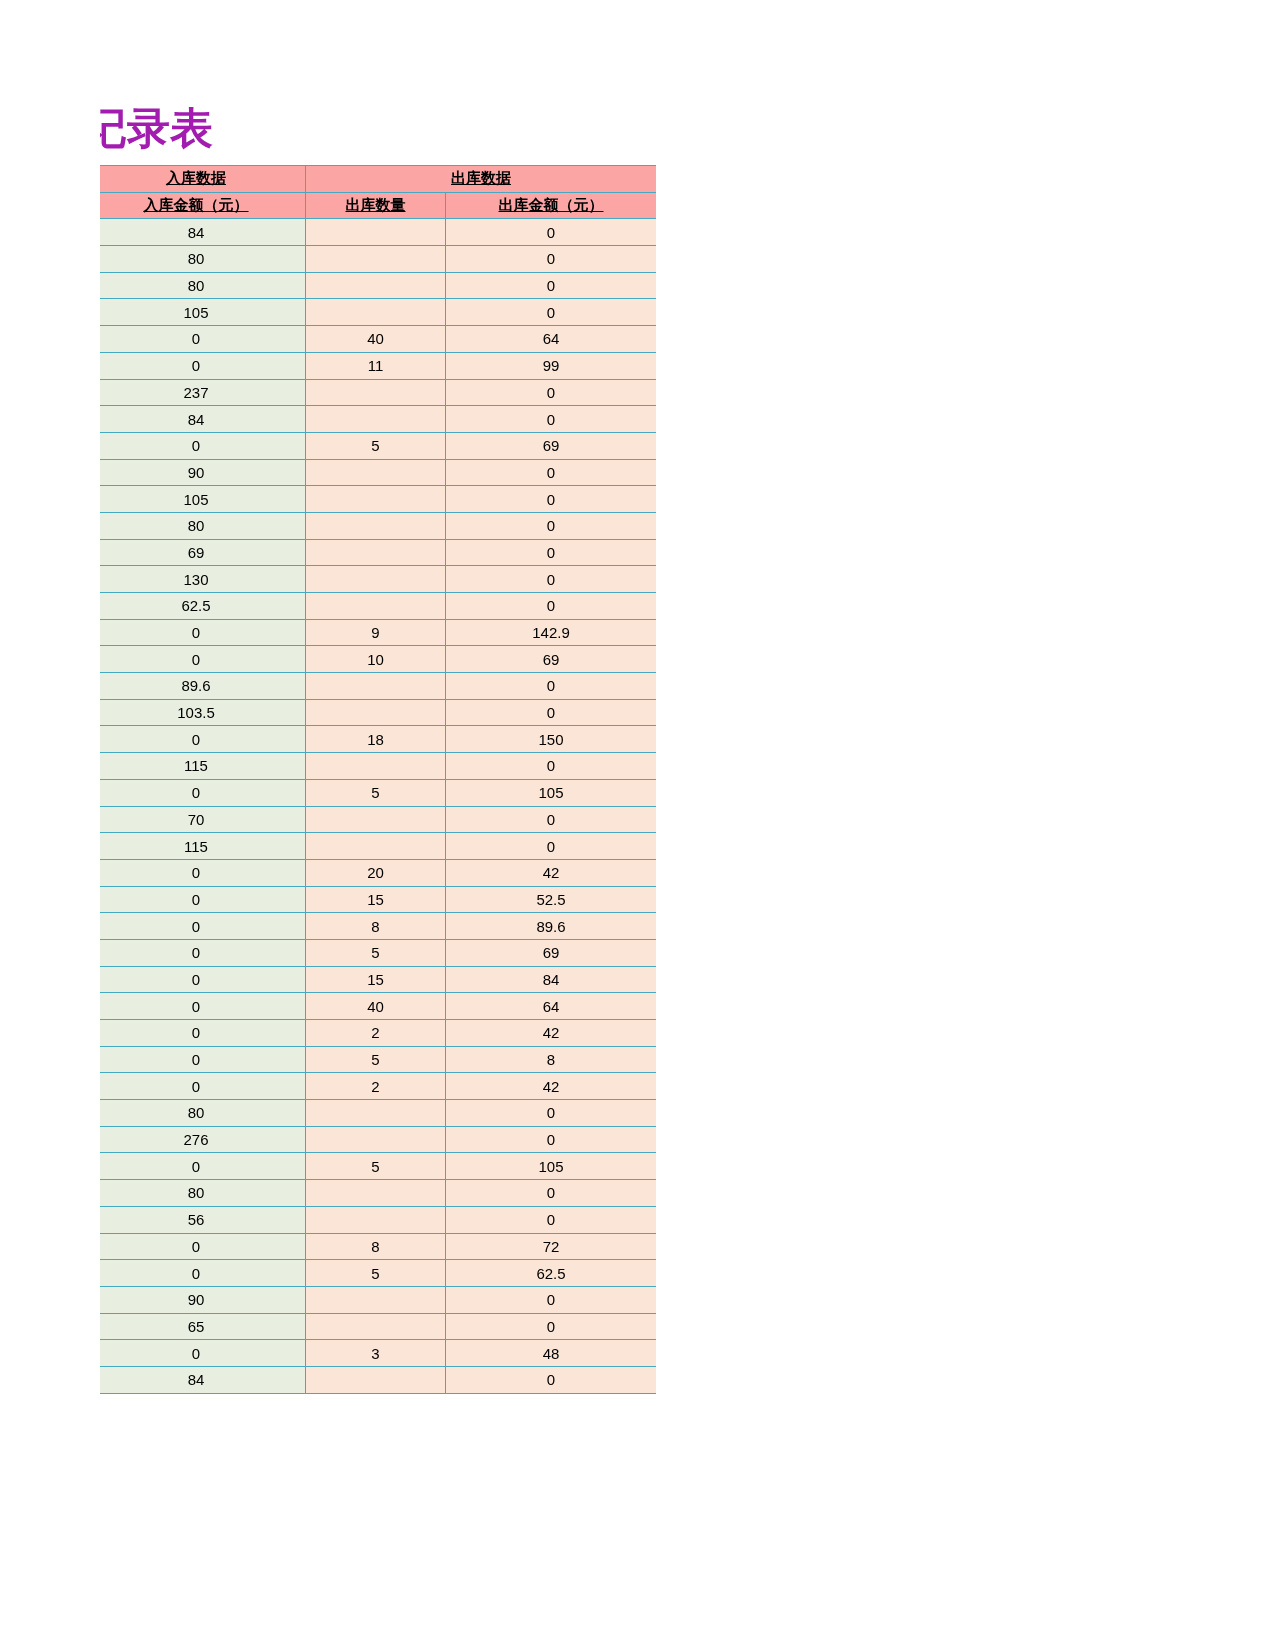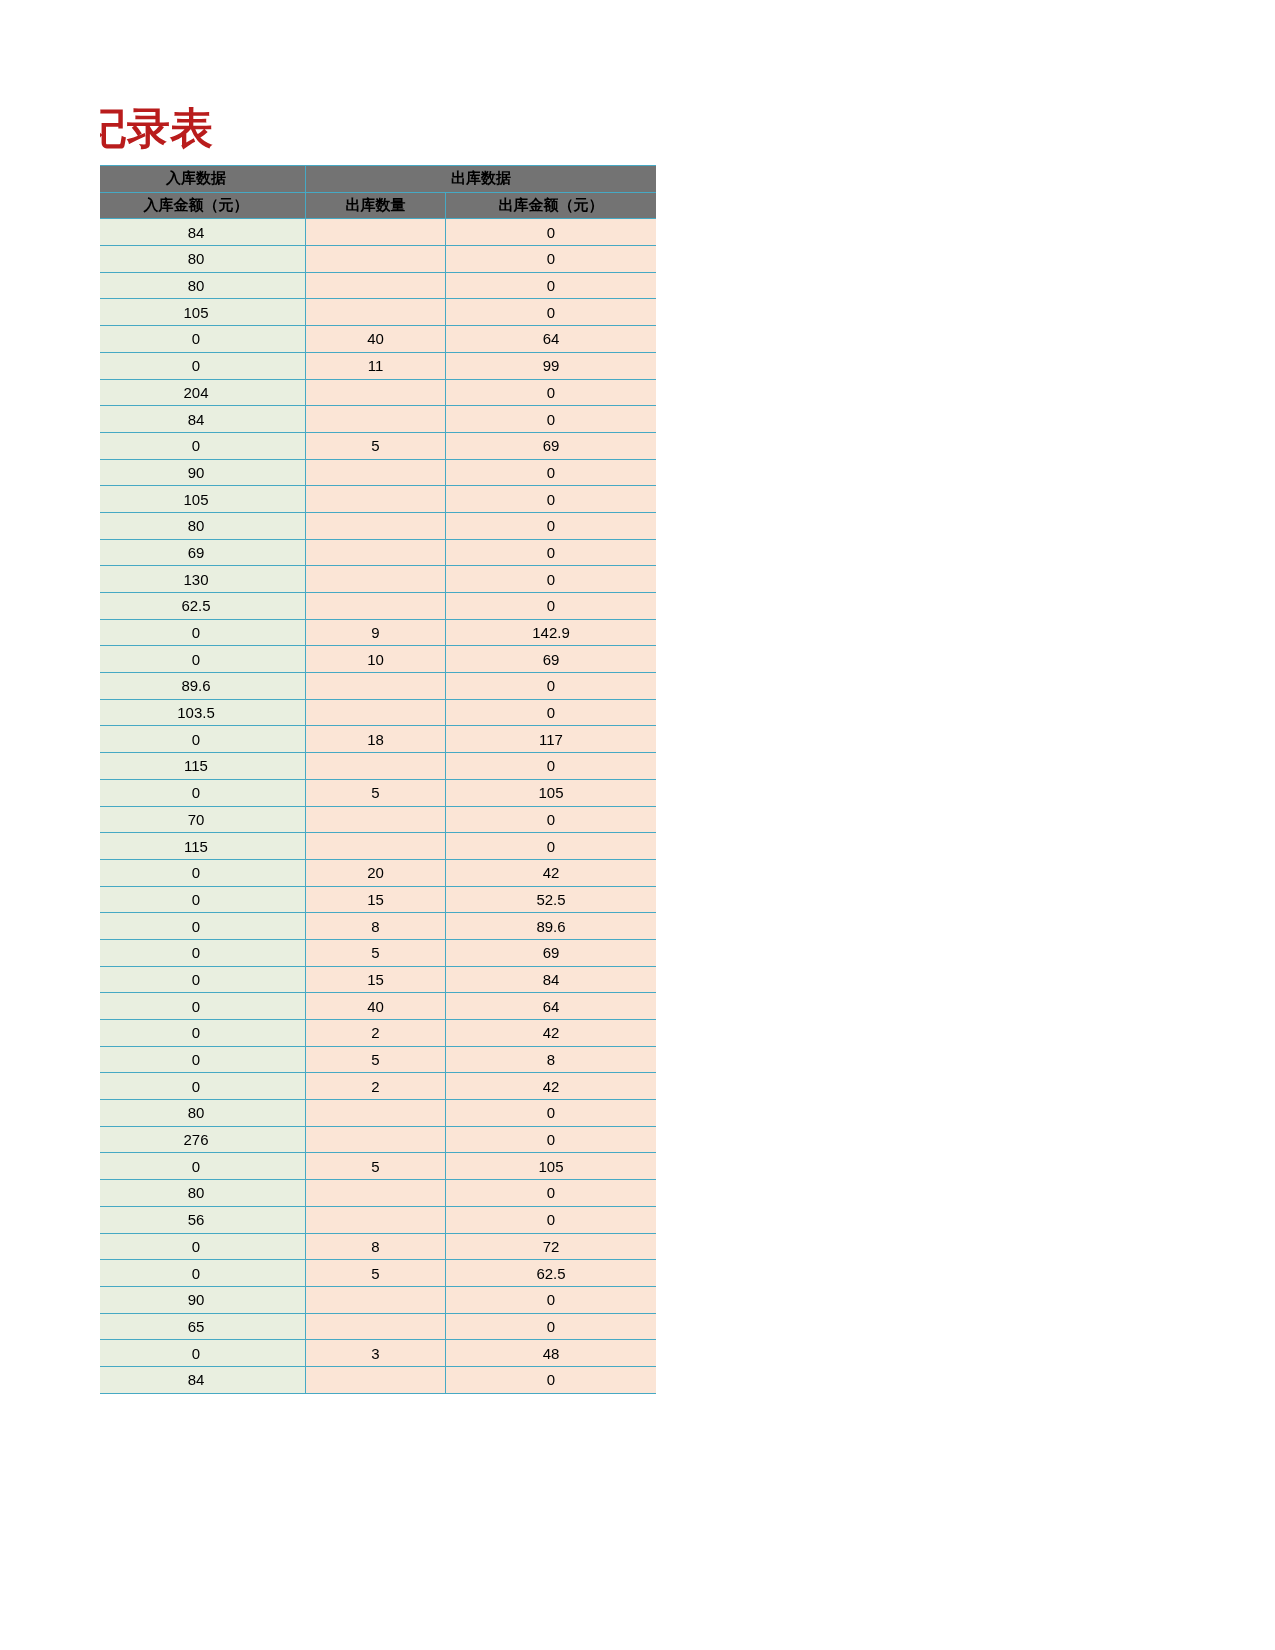--- a/index.html
+++ b/index.html
@@ -32,21 +32,21 @@
     width: 556px;
     height: 56px;
     overflow: hidden;
   }
   #title {
     position: absolute;
     left: -16px;
     top: -4px;
     font-size: 43px;
     font-weight: bold;
-    color: #b91c1c;
+    color: #a21caf;
     line-height: 56px;
     white-space: nowrap;
     letter-spacing: 0px;
   }
 
   
   #tbl-clip {
     position: absolute;
     left: 100px;
     top: 165px;
@@ -72,25 +72,26 @@
     padding: 0;
     text-align: center;
     vertical-align: middle;
     height: 26.7px;
     font-size: 15px;
     color: #000000;
     box-sizing: border-box;
   }
 
   th.grp, th.col {
-    background: #737373;
+    background: #fca5a5;
     color: #ffffff;
     font-weight: bold;
     border-color: #4BACC6;
     font-size: 14.5px;
+    text-decoration: underline;
   }
   th.grp {
     height: 30px;
     text-align: left;
     padding-left: 2px;
   }
   th.grp.center { padding-left: 0; }
   th.col {
     height: 33px;
     text-align: center;
@@ -151,21 +152,21 @@
             <td class="in">0</td>
             <td class="out">40</td>
             <td class="out">64</td>
           </tr>
           <tr>
             <td class="in">0</td>
             <td class="out">11</td>
             <td class="out">99</td>
           </tr>
           <tr>
-            <td class="in">204</td>
+            <td class="in">237</td>
             <td class="out"></td>
             <td class="out">0</td>
           </tr>
           <tr>
             <td class="in">84</td>
             <td class="out"></td>
             <td class="out">0</td>
           </tr>
           <tr>
             <td class="in">0</td>
@@ -218,21 +219,21 @@
             <td class="out">0</td>
           </tr>
           <tr>
             <td class="in">103.5</td>
             <td class="out"></td>
             <td class="out">0</td>
           </tr>
           <tr>
             <td class="in">0</td>
             <td class="out">18</td>
-            <td class="out">117</td>
+            <td class="out">150</td>
           </tr>
           <tr>
             <td class="in">115</td>
             <td class="out"></td>
             <td class="out">0</td>
           </tr>
           <tr>
             <td class="in">0</td>
             <td class="out">5</td>
             <td class="out">105</td>

